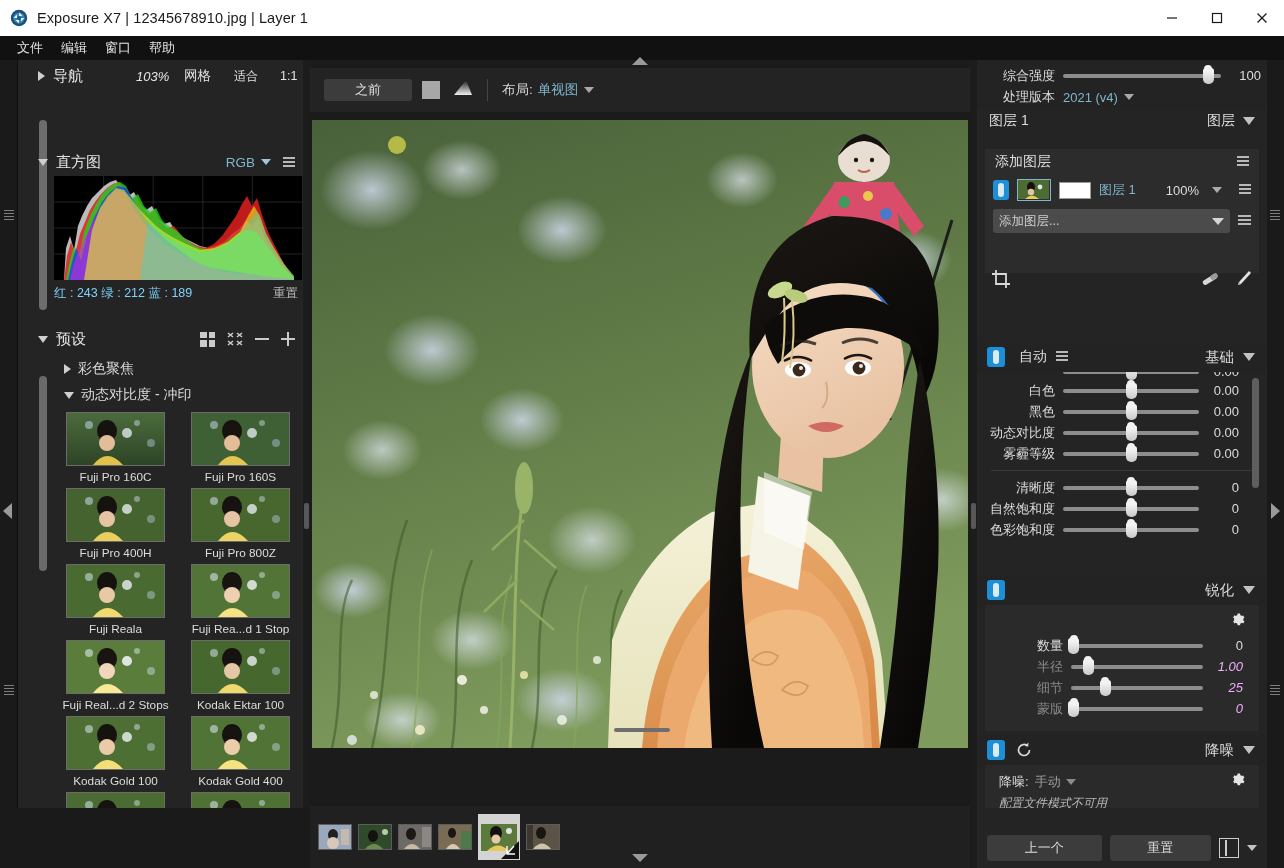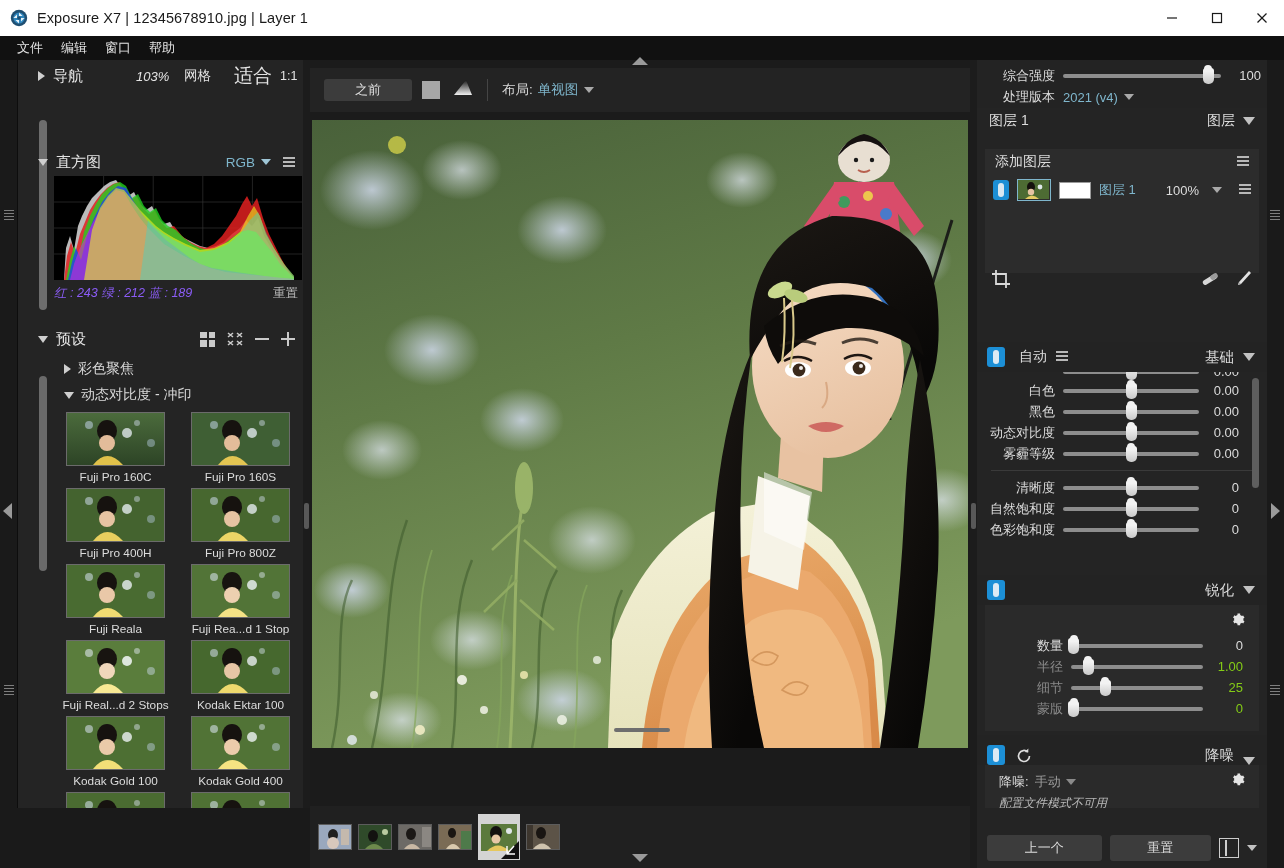--- a/index.html
+++ b/index.html
@@ -72,35 +72,35 @@
     background: #6a6a6a; border-radius: 4px;
   }
   .tri { width: 0; height: 0; margin-right: 8px; flex: 0 0 auto; }
   .tri.right { border-top: 5px solid transparent; border-bottom: 5px solid transparent; border-left: 7px solid #cfcfcf; }
   .tri.down  { border-left: 5px solid transparent; border-right: 5px solid transparent; border-top: 7px solid #cfcfcf; }
 
   .nav-head { position: absolute; left: 0; top: 0; width: 285px; height: 32px; display:flex; align-items:center; padding-left:20px; }
   .nav-head .lbl { font-size: 15px; color: #e4e4e4; }
   .nav-head .zoom { position:absolute; left:118px; font-size:13px; font-style: italic; color: #e4e4e4; }
   .nav-head .l1 { position:absolute; left:166px; font-size:13.5px; color:#e4e4e4; }
-  .nav-head .l2 { position:absolute; left:216px; font-size:19px; color:#e4e4e4; }
+  .nav-head .l2 { position:absolute; left:216px; font-size:12px; color:#e4e4e4; }
   .nav-head .l3 { position:absolute; left:262px; font-size:12.5px; color:#e4e4e4; }
 
   .hist-head { position:absolute; left:0; top:88px; width:285px; height:28px; display:flex; align-items:center; padding-left:20px; }
   .hist-head .lbl { font-size: 15px; color:#e4e4e4; }
   .hist-head .rgb { position:absolute; right:48px; font-size:13.5px; color:#7fb6cc; }
   .hist-head .rgb-tri { position:absolute; right:32px; top:11px; width:0;height:0;
      border-left:5px solid transparent;border-right:5px solid transparent;border-top:6px solid #9fc6d6; }
   .hist-head .ham { position:absolute; right:8px; top:9px; width:12px; }
   .hist-head .ham i { display:block; height:1.5px; background:#b8b8b8; margin-bottom:2.5px; }
 
   .hist-box { position:absolute; left:36px; top:116px; width:248px; height:104px; background:#000; }
   .hist-box svg { display:block; }
   .hist-foot { position:absolute; left:36px; top:222px; width:248px; height:22px; display:flex; align-items:center; }
-  .hist-foot .vals { font-size:12.5px; color:#8b5cf6;font-style:italic; }
+  .hist-foot .vals { font-size:12.5px; color:#7dd3fc; }
   .hist-foot .reset { margin-left:auto; font-size:12.5px; color:#b9b9b9; padding-right:4px; }
 
   .presets-head { position:absolute; left:0; top:266px; width:285px; height:26px; display:flex; align-items:center; padding-left:20px; }
   .presets-head .lbl { font-size:15px; color:#e4e4e4; }
   .ph-icons { position:absolute; right:8px; display:flex; align-items:center; gap:12px; }
   .ico-grid { width:15px; height:15px; display:grid; grid-template-columns:1fr 1fr; grid-gap:2px; }
   .ico-grid i { background:#cacaca; }
   .ico-collapse { width:16px; height:14px; color:#cacaca; }
   .ico-minus { width:14px; height:2px; background:#cacaca; }
   .ico-plus { position:relative; width:14px; height:14px; }
@@ -193,21 +193,21 @@
   .track .knob {
     position:absolute; top:-6px; width:11px; height:16px; margin-left:-5.5px;
     background: linear-gradient(#fdfdfd, #c9c9c9);
     border-radius: 3px 3px 5px 5px;
   }
   .track .knob:before {
     content:""; position:absolute; left:1.5px; top:-3px; width:8px; height:6px;
     background:#f2f2f2; border-radius:4px 4px 0 0;
   }
   .rs-val { width:46px; text-align:right; font-size:13px; color:#dcdcdc; padding-right:6px; flex:0 0 auto; }
-  .rs-val.dim { color:#84cc16; }
+  .rs-val.dim { color:#f0abfc;font-style:italic; }
 
   .strength-block { position:absolute; left:0; top:0; width:290px; height:48px; background:#232323; padding-top:5px;}
   .pv-row { display:flex; align-items:center; height:22px; }
   .pv-lbl { width:86px; text-align:right; font-size:13px; color:#dcdcdc; padding-right:8px; }
   .pv-val { font-size:13px; color:#7fb6cc; }
   .pv-tri { margin-left:6px; width:0;height:0; border-left:5px solid transparent;border-right:5px solid transparent;border-top:6px solid #a9a9a9; }
 
   .layers-title { position:absolute; left:0; top:48px; width:290px; height:26px; display:flex; align-items:center; padding:0 12px; }
   .lt-left { font-size:14px; color:#dcdcdc; }
   .lt-right { margin-left:auto; font-size:14px; color:#dcdcdc; }
@@ -946,20 +946,31 @@
           <span class="lr-mask"></span>
           <span class="lr-name">图层 1</span>
           <span class="lr-pct">100%</span>
           <span class="lr-tri"></span>
           <span class="lr-ham">
               <i></i>
               <i></i>
               <i></i>
             </span>
         </div>
+        <div class="add-layer-row">
+          <span class="add-select">
+            <span>添加图层...</span>
+            <span class="dd"></span>
+          </span>
+          <span class="add-ham">
+              <i></i>
+              <i></i>
+              <i></i>
+            </span>
+        </div>
       </div>
 
       <div class="tools-row">
         <span>
           <svg width="20" height="20" viewBox="0 0 20 20">
             <path d="M5 1 V15 H19" stroke="#d8d8d8" stroke-width="1.8" fill="none"></path>
             <path d="M1 5 H15 V19" stroke="#d8d8d8" stroke-width="1.8" fill="none"></path>
           </svg>
         </span>
         <span class="tools-right">
@@ -1097,21 +1108,21 @@
           <div class="row-slider">
             <span class="rs-label dim">蒙版</span>
             <span class="track">
                 <span class="knob" style="left:2%"></span>
               </span>
             <span class="rs-val dim">0</span>
           </div>
         </div>
       </div>
 
-      <div class="sec-header" style="position:absolute; left:0; top:675px; width:290px;align-items:flex-end;">
+      <div class="sec-header" style="position:absolute; left:0; top:675px; width:290px;">
         <span class="sec-toggle"></span>
         <span style="margin-left:10px; display:flex; align-items:center;">
           <svg width="18" height="18" viewBox="0 0 18 18">
             <path d="M14.5 9a5.5 5.5 0 11-1.7-4" stroke="#dcdcdc" stroke-width="1.7" fill="none"></path>
             <path d="M13.4 1.6 L13.2 5.4 L9.6 5.0 Z" fill="#dcdcdc"></path>
           </svg>
         </span>
         <span class="sec-title">降噪</span>
         <span class="sec-tri"></span>
       </div>

